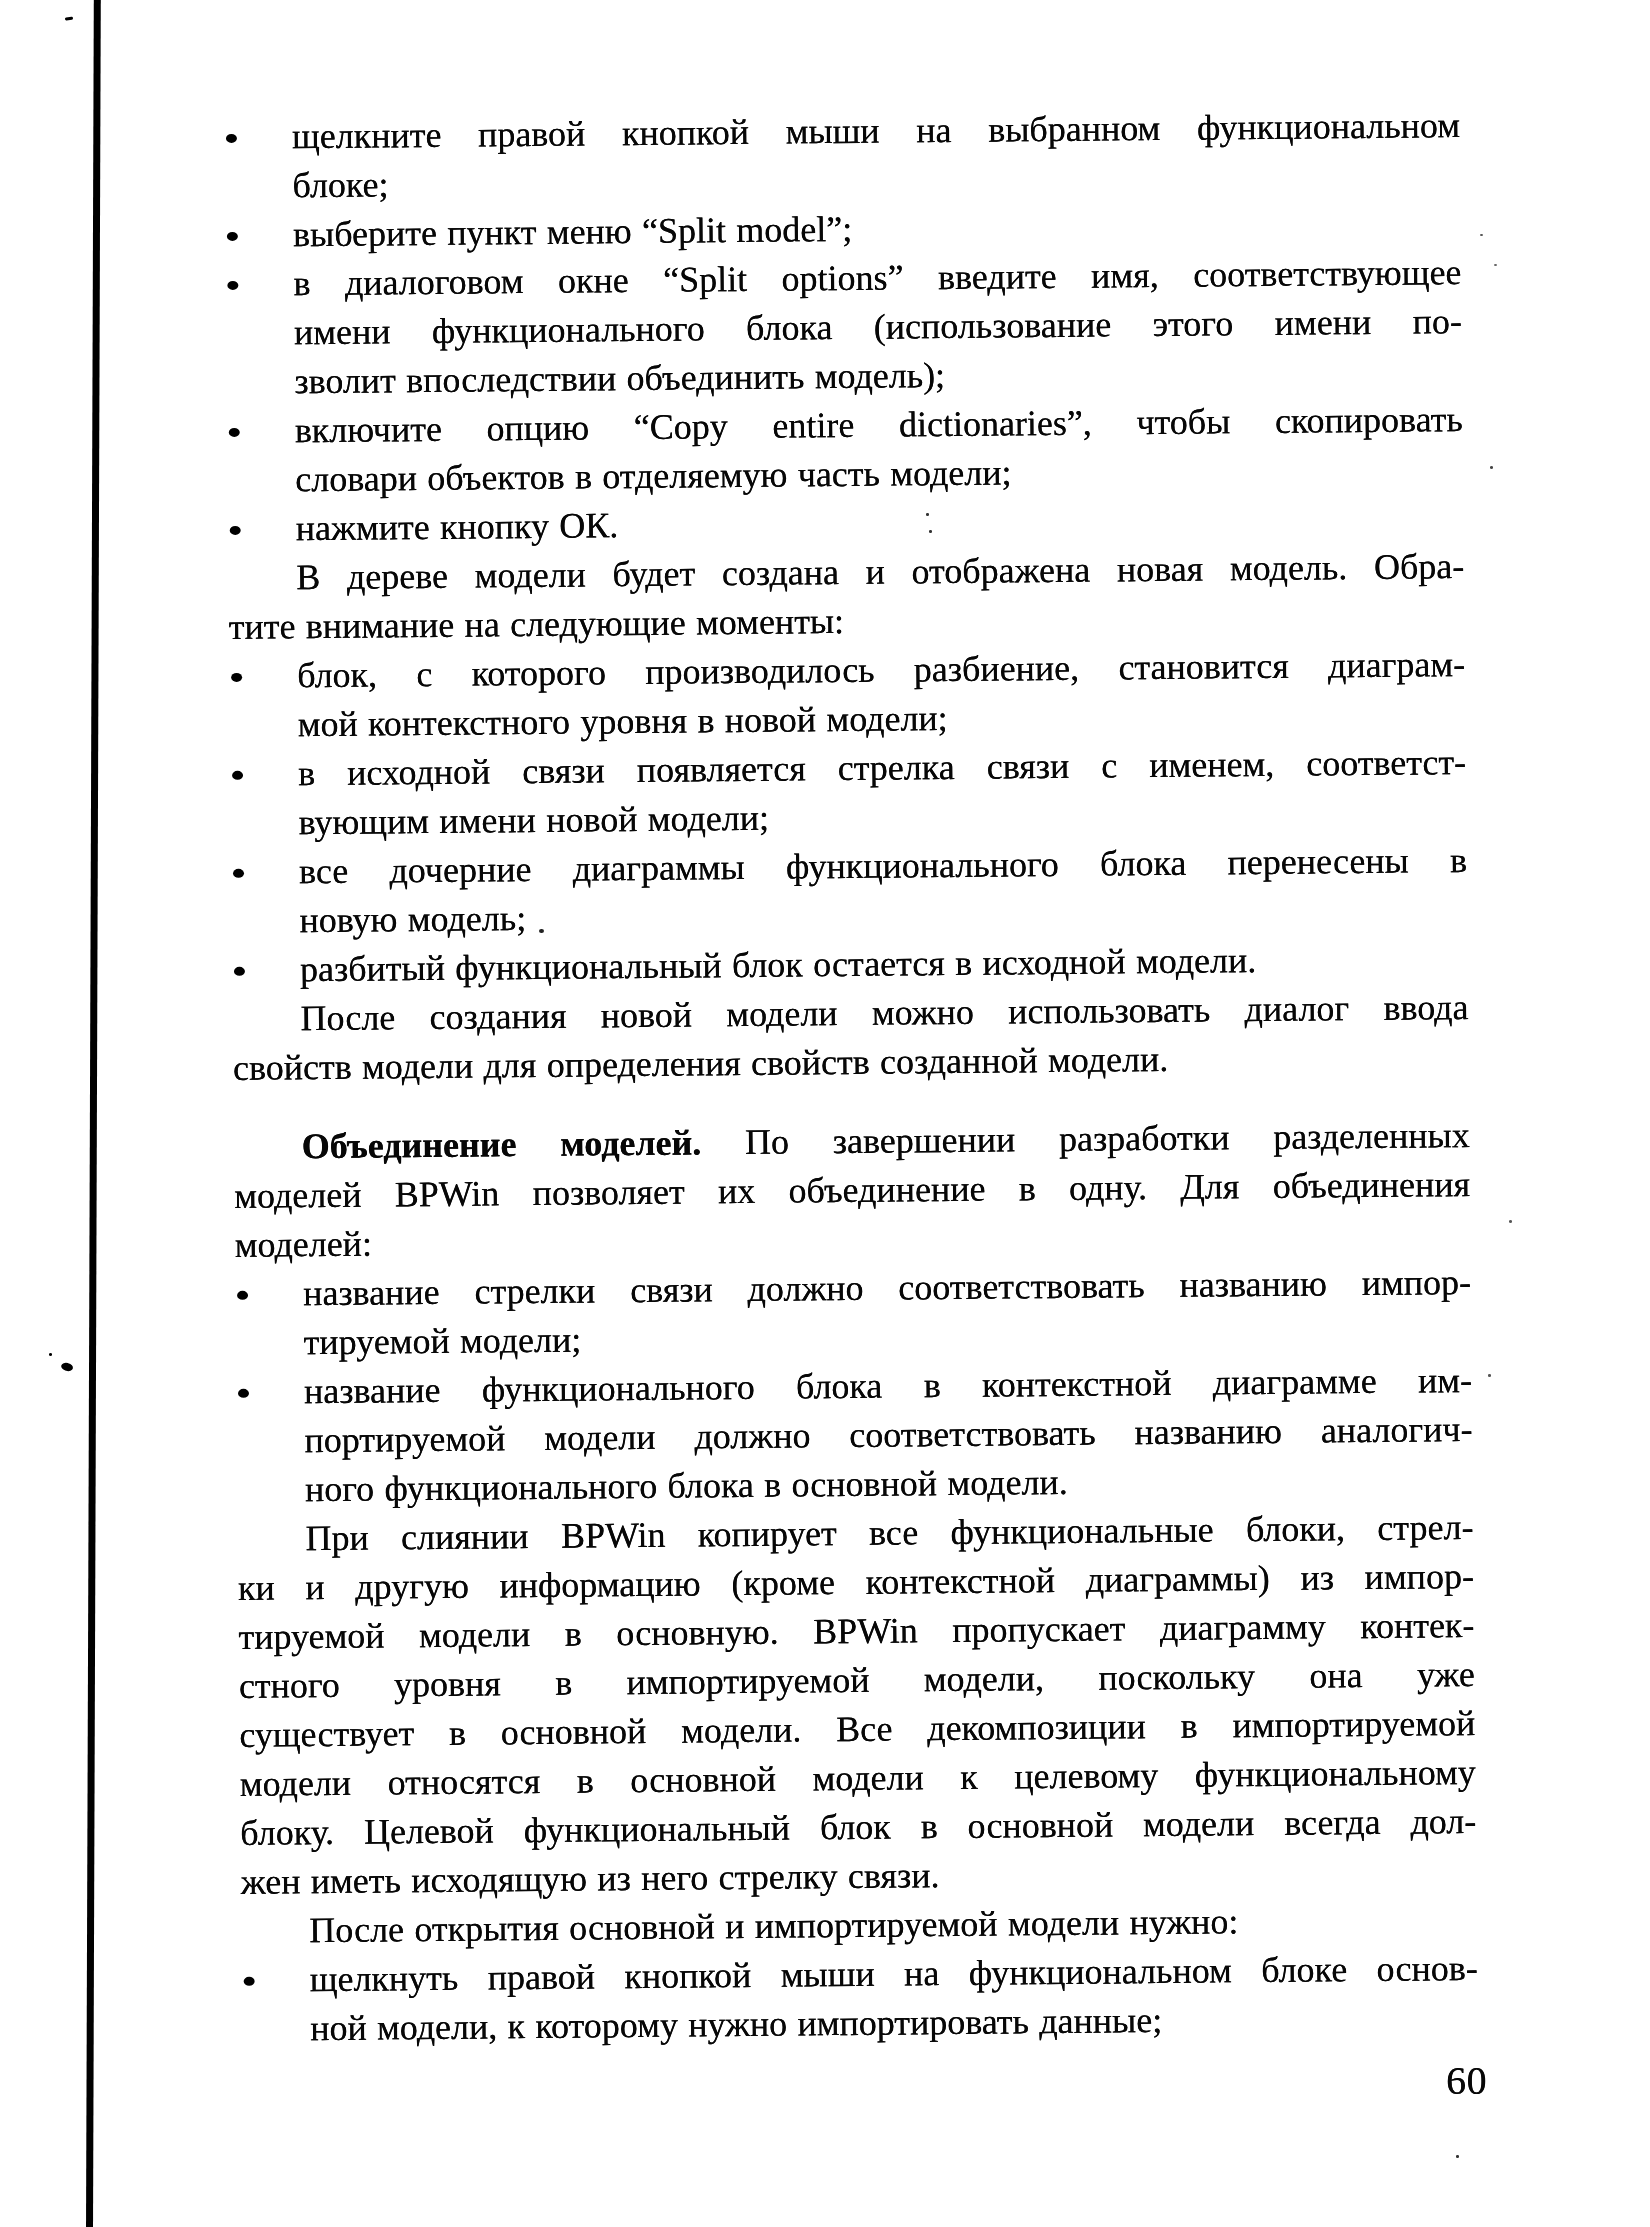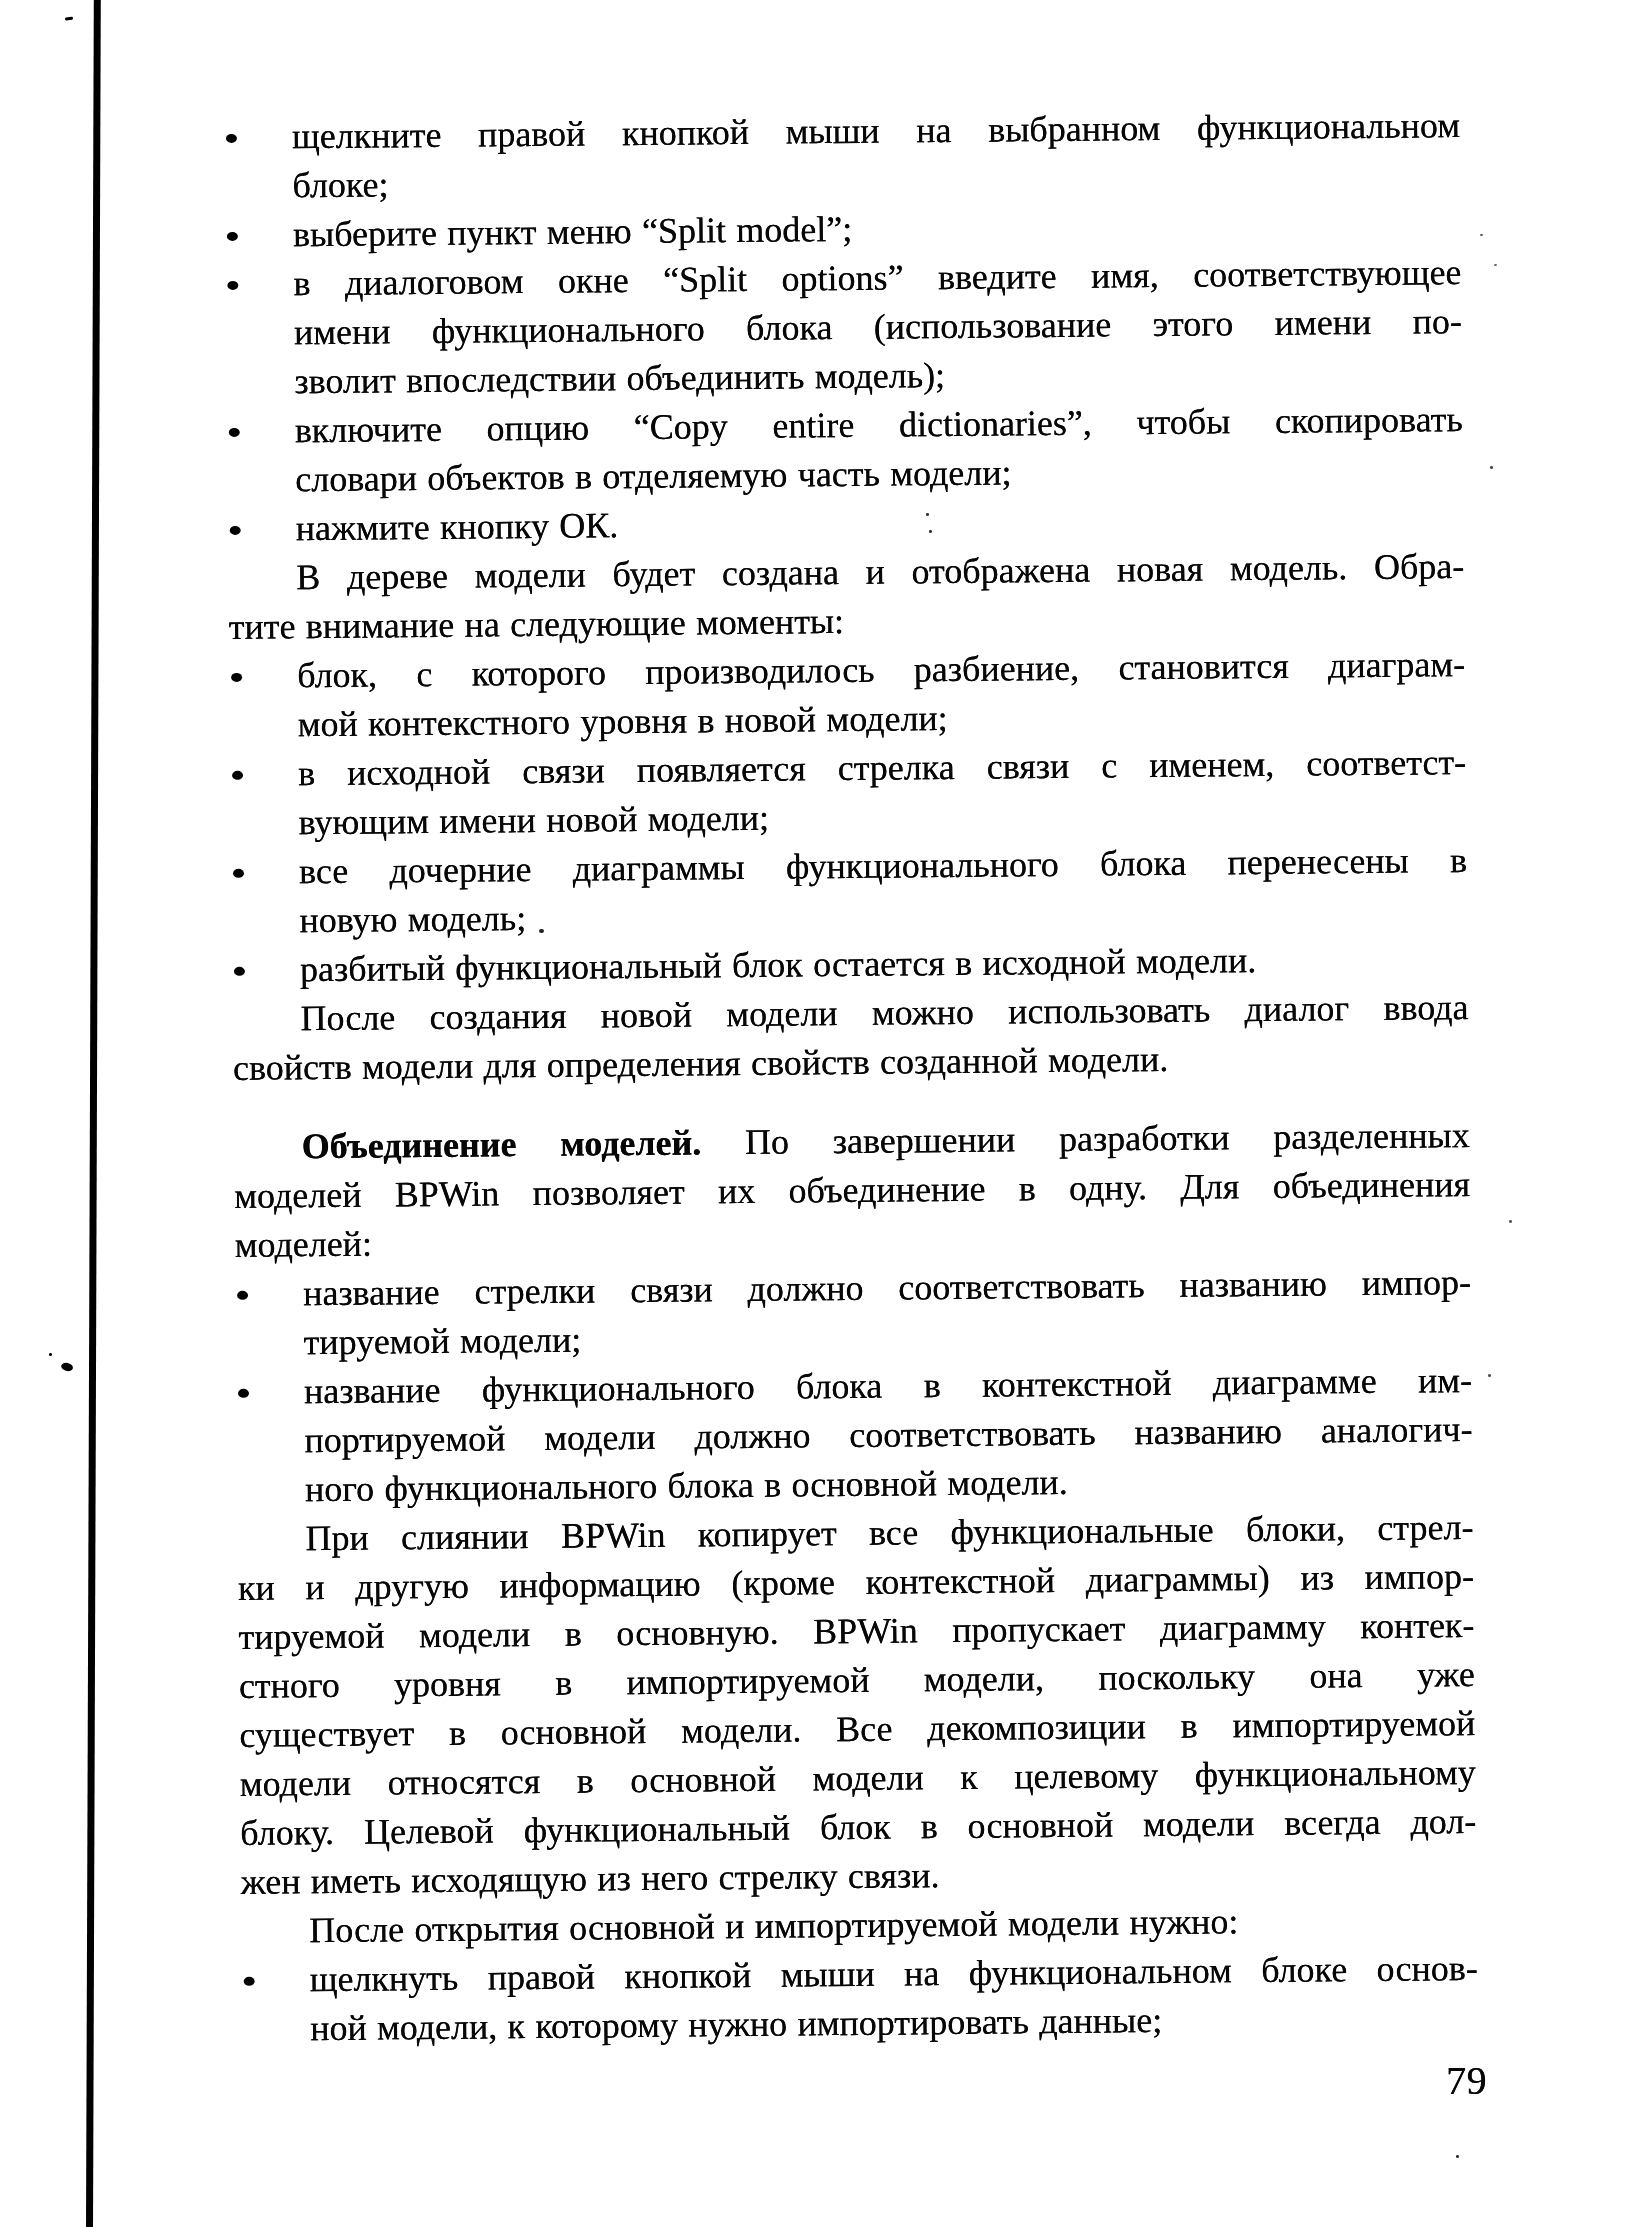--- a/index.html
+++ b/index.html
@@ -106,14 +106,14 @@
     <div class="line para j">стного уровня в импортируемой модели, поскольку она уже</div>
     <div class="line para j">существует в основной модели. Все декомпозиции в импортируемой</div>
     <div class="line para j">модели относятся в основной модели к целевому функциональному</div>
     <div class="line para j">блоку. Целевой функциональный блок в основной модели всегда дол-</div>
     <div class="line para">жен иметь исходящую из него стрелку связи.</div>
     <div class="line para-first">После открытия основной и импортируемой модели нужно:</div>
     <div class="line bullet j"><span class="dot"></span>щелкнуть правой кнопкой мыши на функциональном блоке основ-</div>
     <div class="line cont">ной модели, к которому нужно импортировать данные;</div>
   </div>
 
-<div class="pageno">79</div>
+<div class="pageno">60</div>
 
 
 </body></html>

